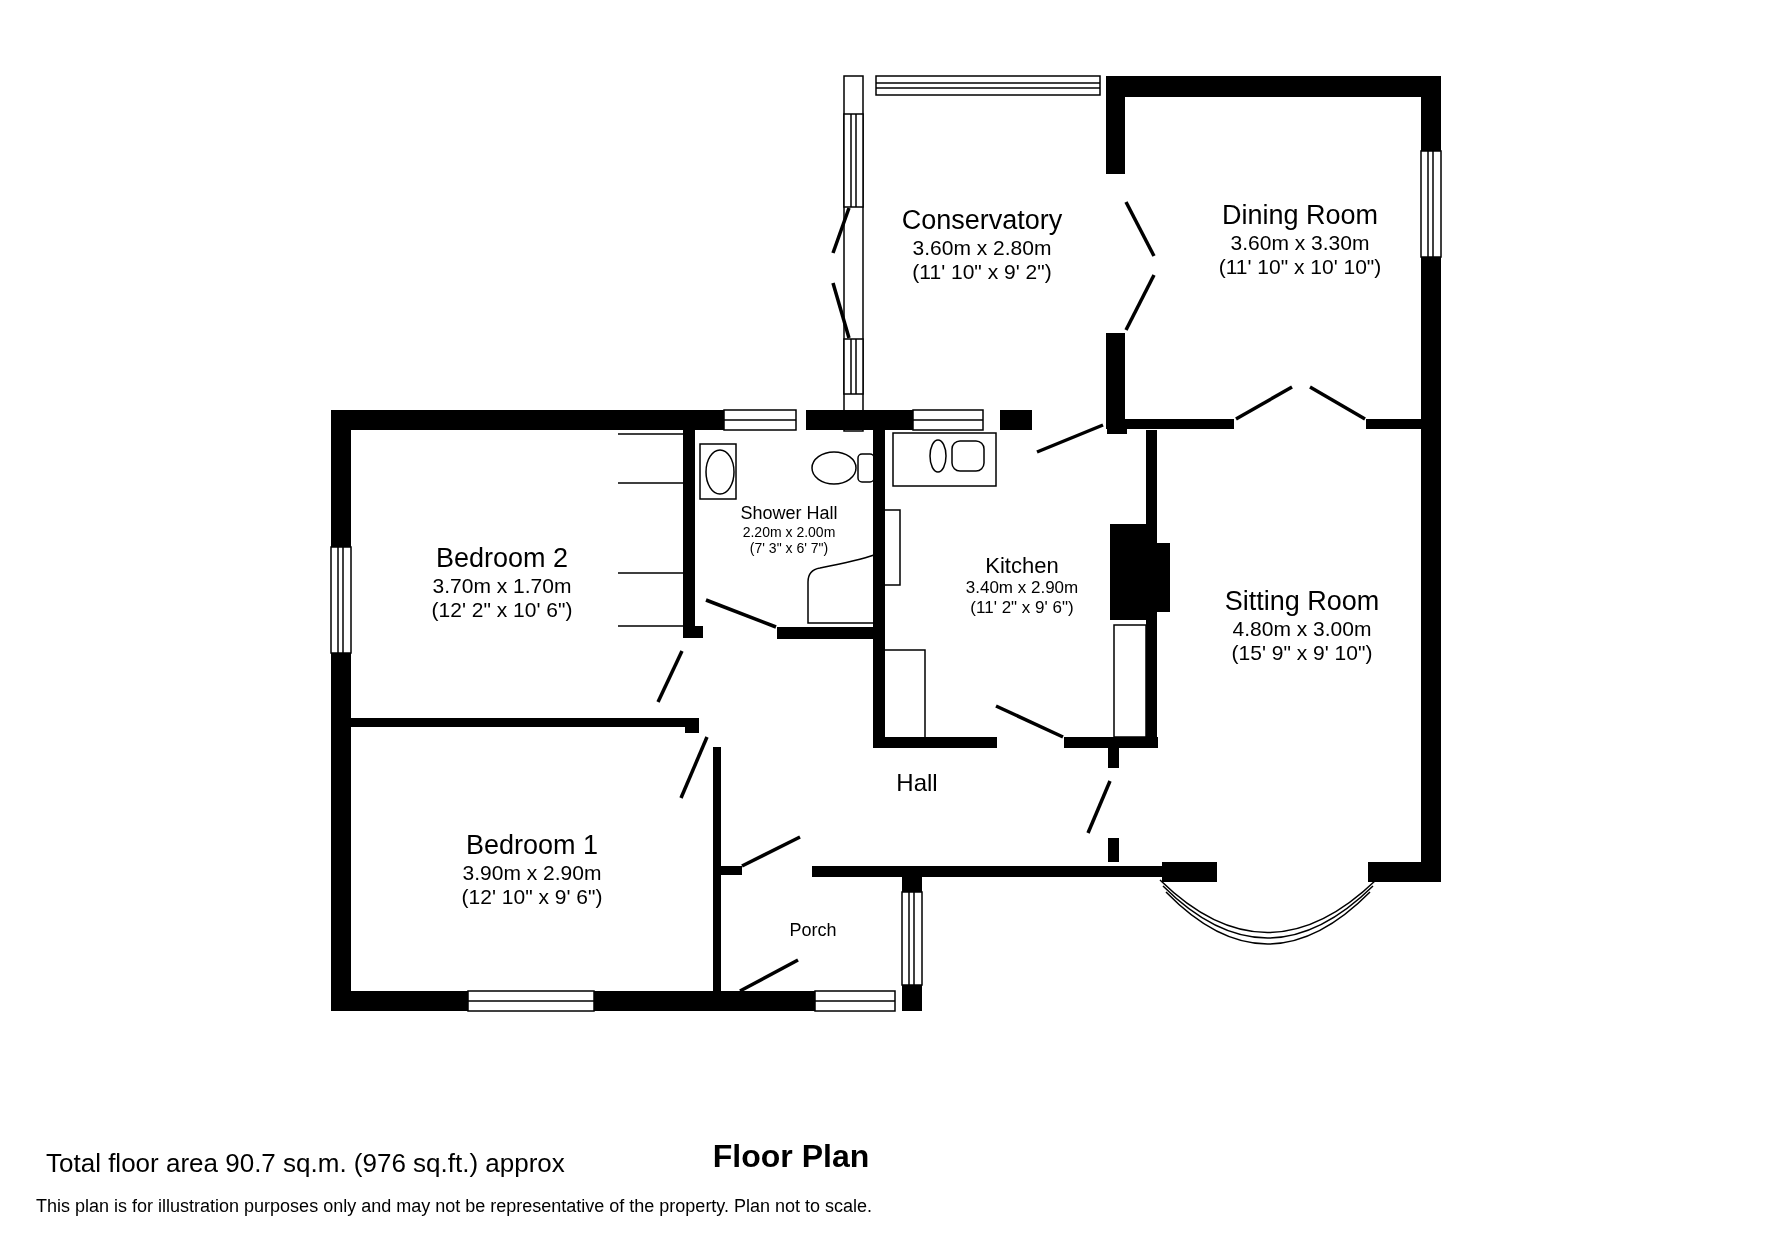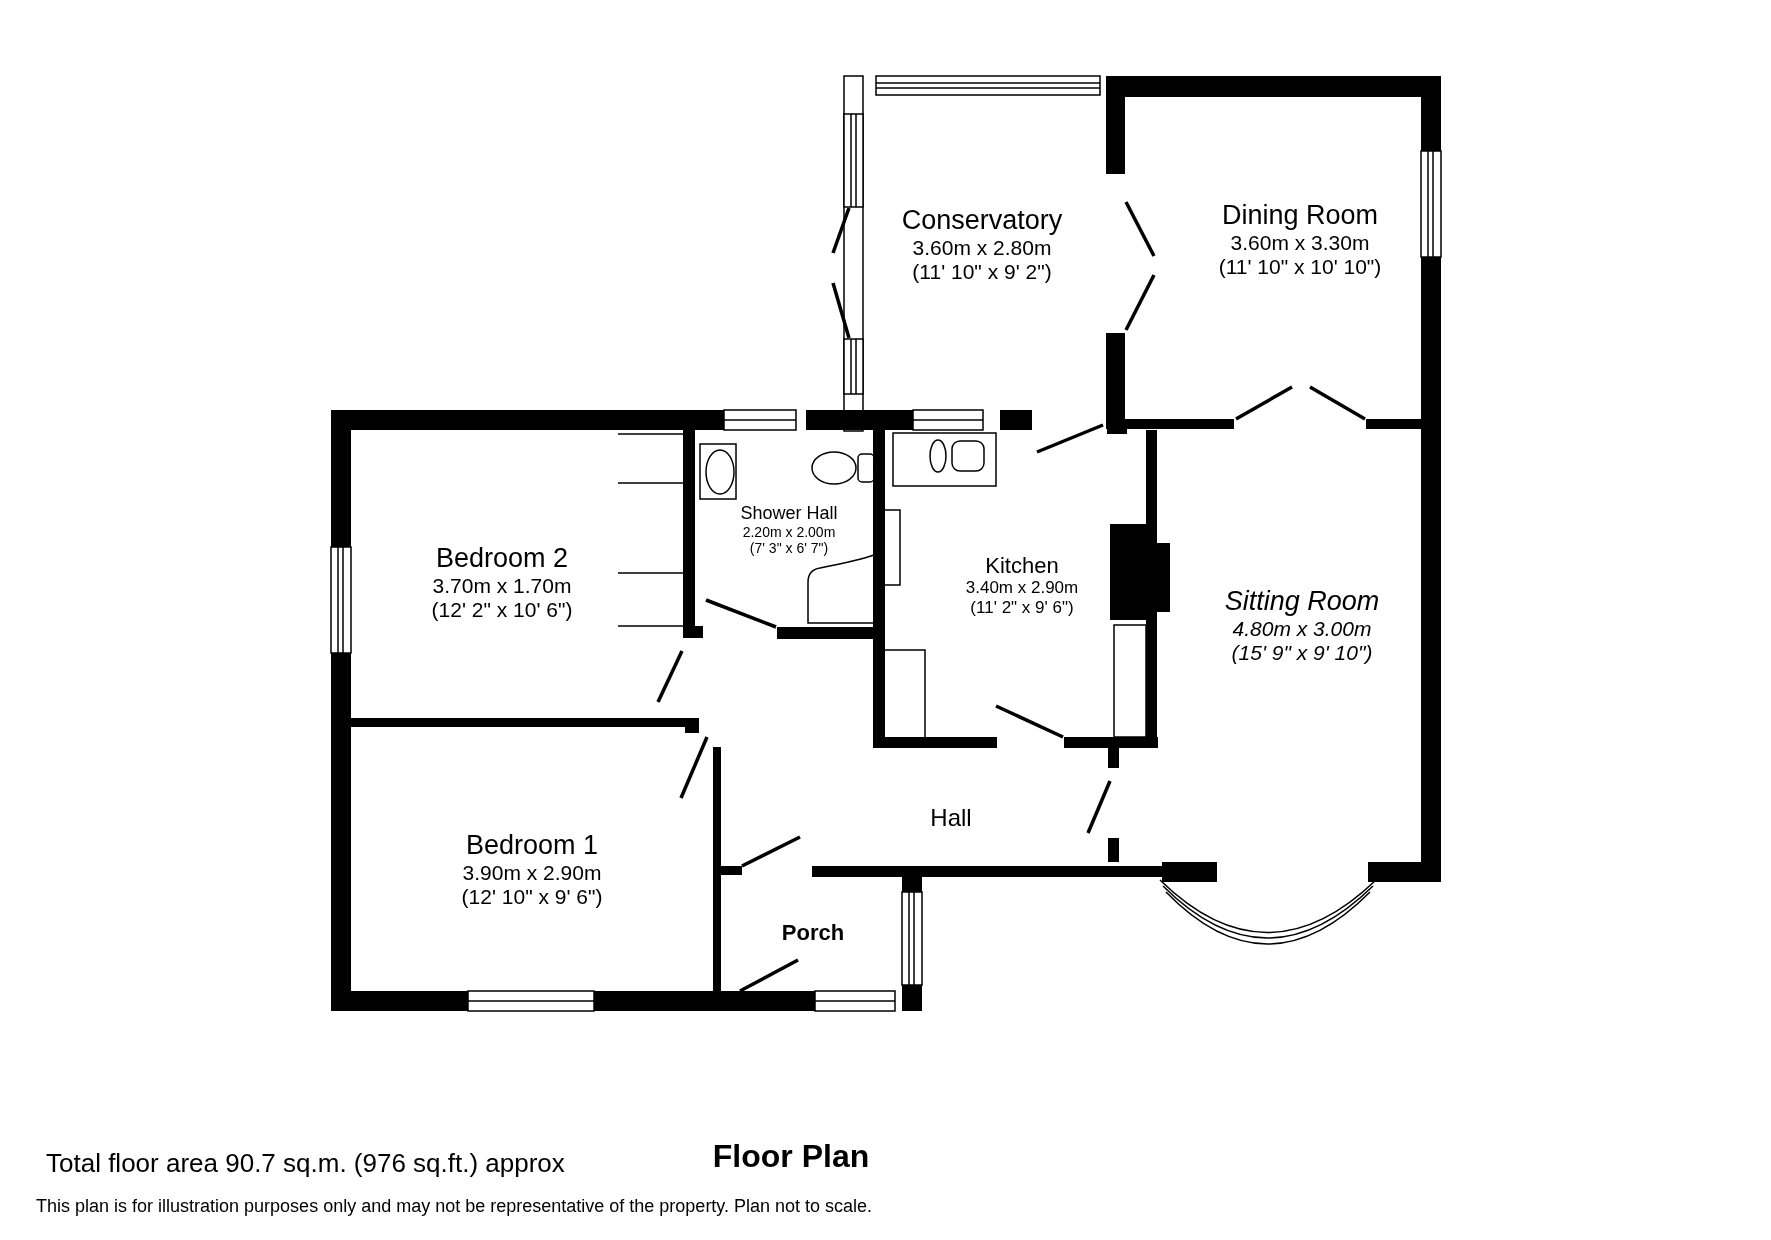--- a/index.html
+++ b/index.html
@@ -163,32 +163,32 @@
 <div class="room-label" style="left:502px;top:543px;">
   <span class="room-name">Bedroom 2</span>
   <span class="room-dim">3.70m x 1.70m</span>
   <span class="room-dim">(12' 2" x 10' 6")</span>
 </div>
 <div class="room-label small" style="left:1022px;top:553px;font-size:20px;">
   <span class="room-name" style="font-size:22px;">Kitchen</span>
   <span class="room-dim" style="font-size:17px;">3.40m x 2.90m</span>
   <span class="room-dim" style="font-size:17px;">(11' 2" x 9' 6")</span>
 </div>
-<div class="room-label" style="left:1302px;top:586px;font-style:italic;">
+<div class="room-label" style="left:1302px;top:586px;">
   <span class="room-name">Sitting Room</span>
   <span class="room-dim">4.80m x 3.00m</span>
   <span class="room-dim">(15' 9" x 9' 10")</span>
 </div>
-<div class="room-label plain" style="left:917px;top:804px;margin-left:34px;">
+<div class="room-label plain" style="left:917px;top:769px;">
   <span class="room-name">Hall</span>
 </div>
 <div class="room-label" style="left:532px;top:830px;">
   <span class="room-name">Bedroom 1</span>
   <span class="room-dim">3.90m x 2.90m</span>
   <span class="room-dim">(12' 10" x 9' 6")</span>
 </div>
 <div class="room-label plain" style="left:813px;top:920px;">
-  <span class="room-name" style="font-size:22px;font-weight:bold;">Porch</span>
+  <span class="room-name" style="font-size:18px;">Porch</span>
 </div>
 
 <div id="title">Floor Plan</div>
 <div id="area">Total floor area 90.7 sq.m. (976 sq.ft.) approx</div>
 <div id="disclaimer">This plan is for illustration purposes only and may not be representative of the property. Plan not to scale.</div>
 
 </body></html>

